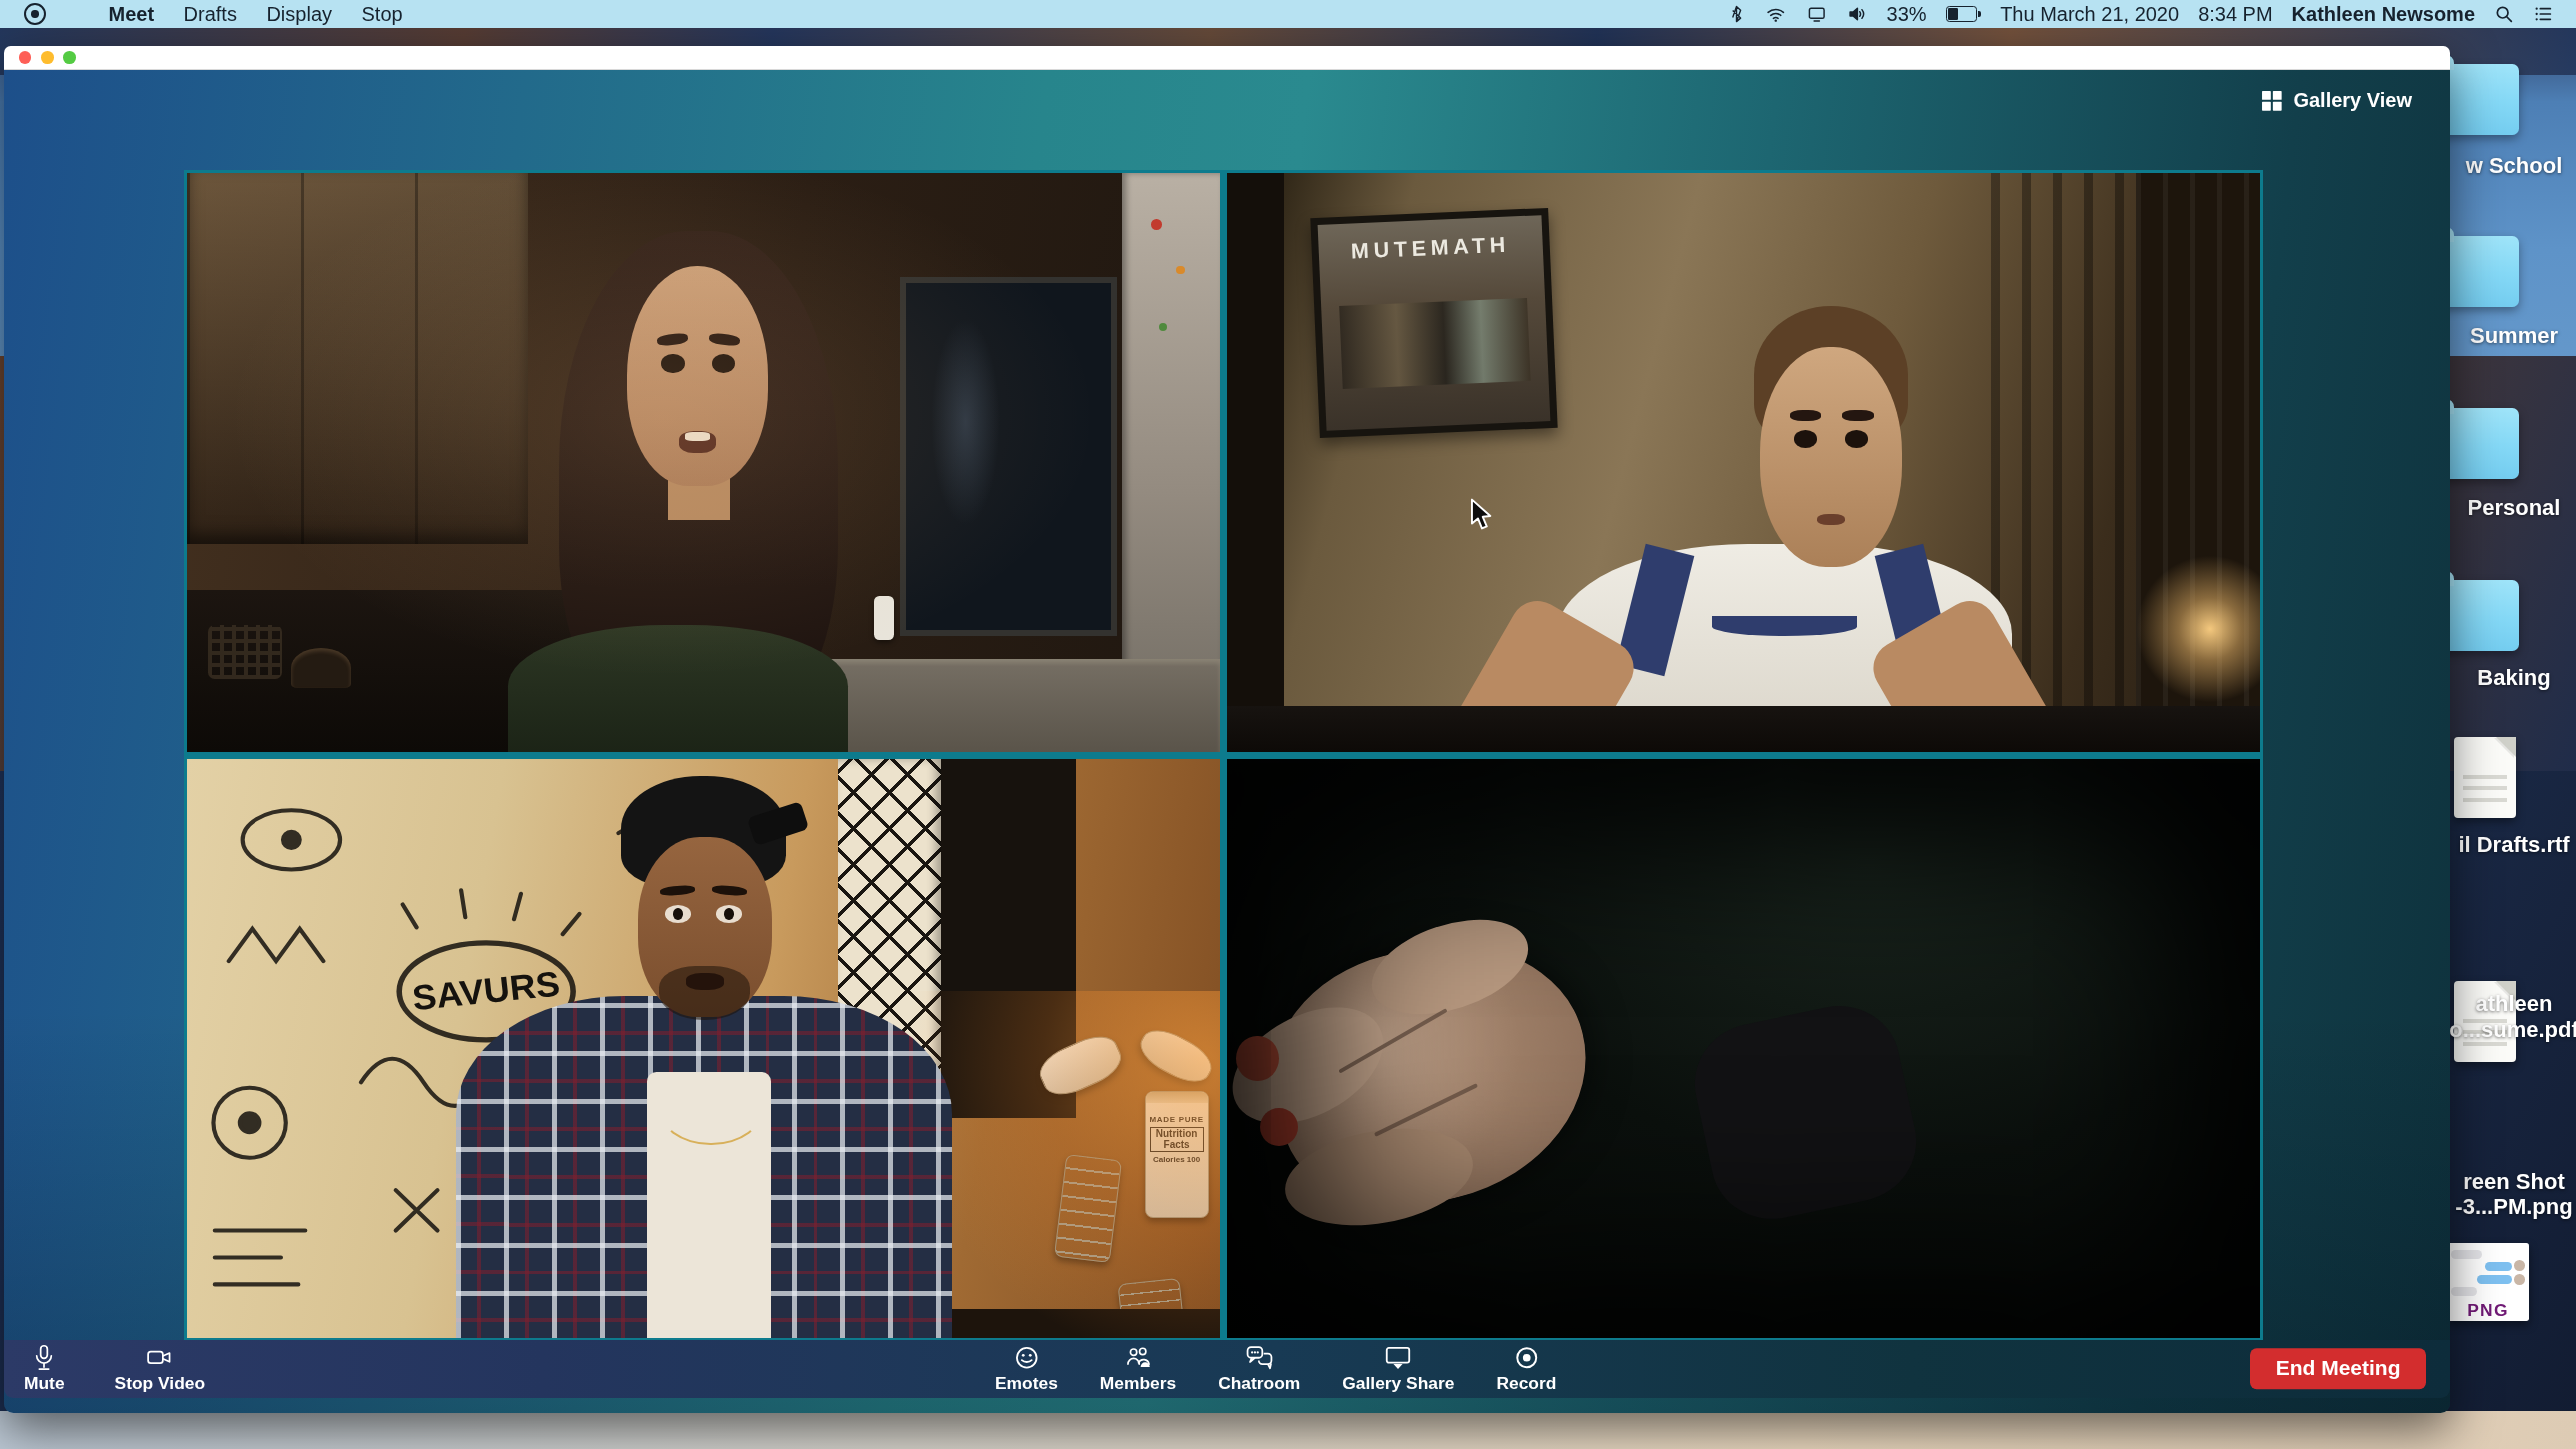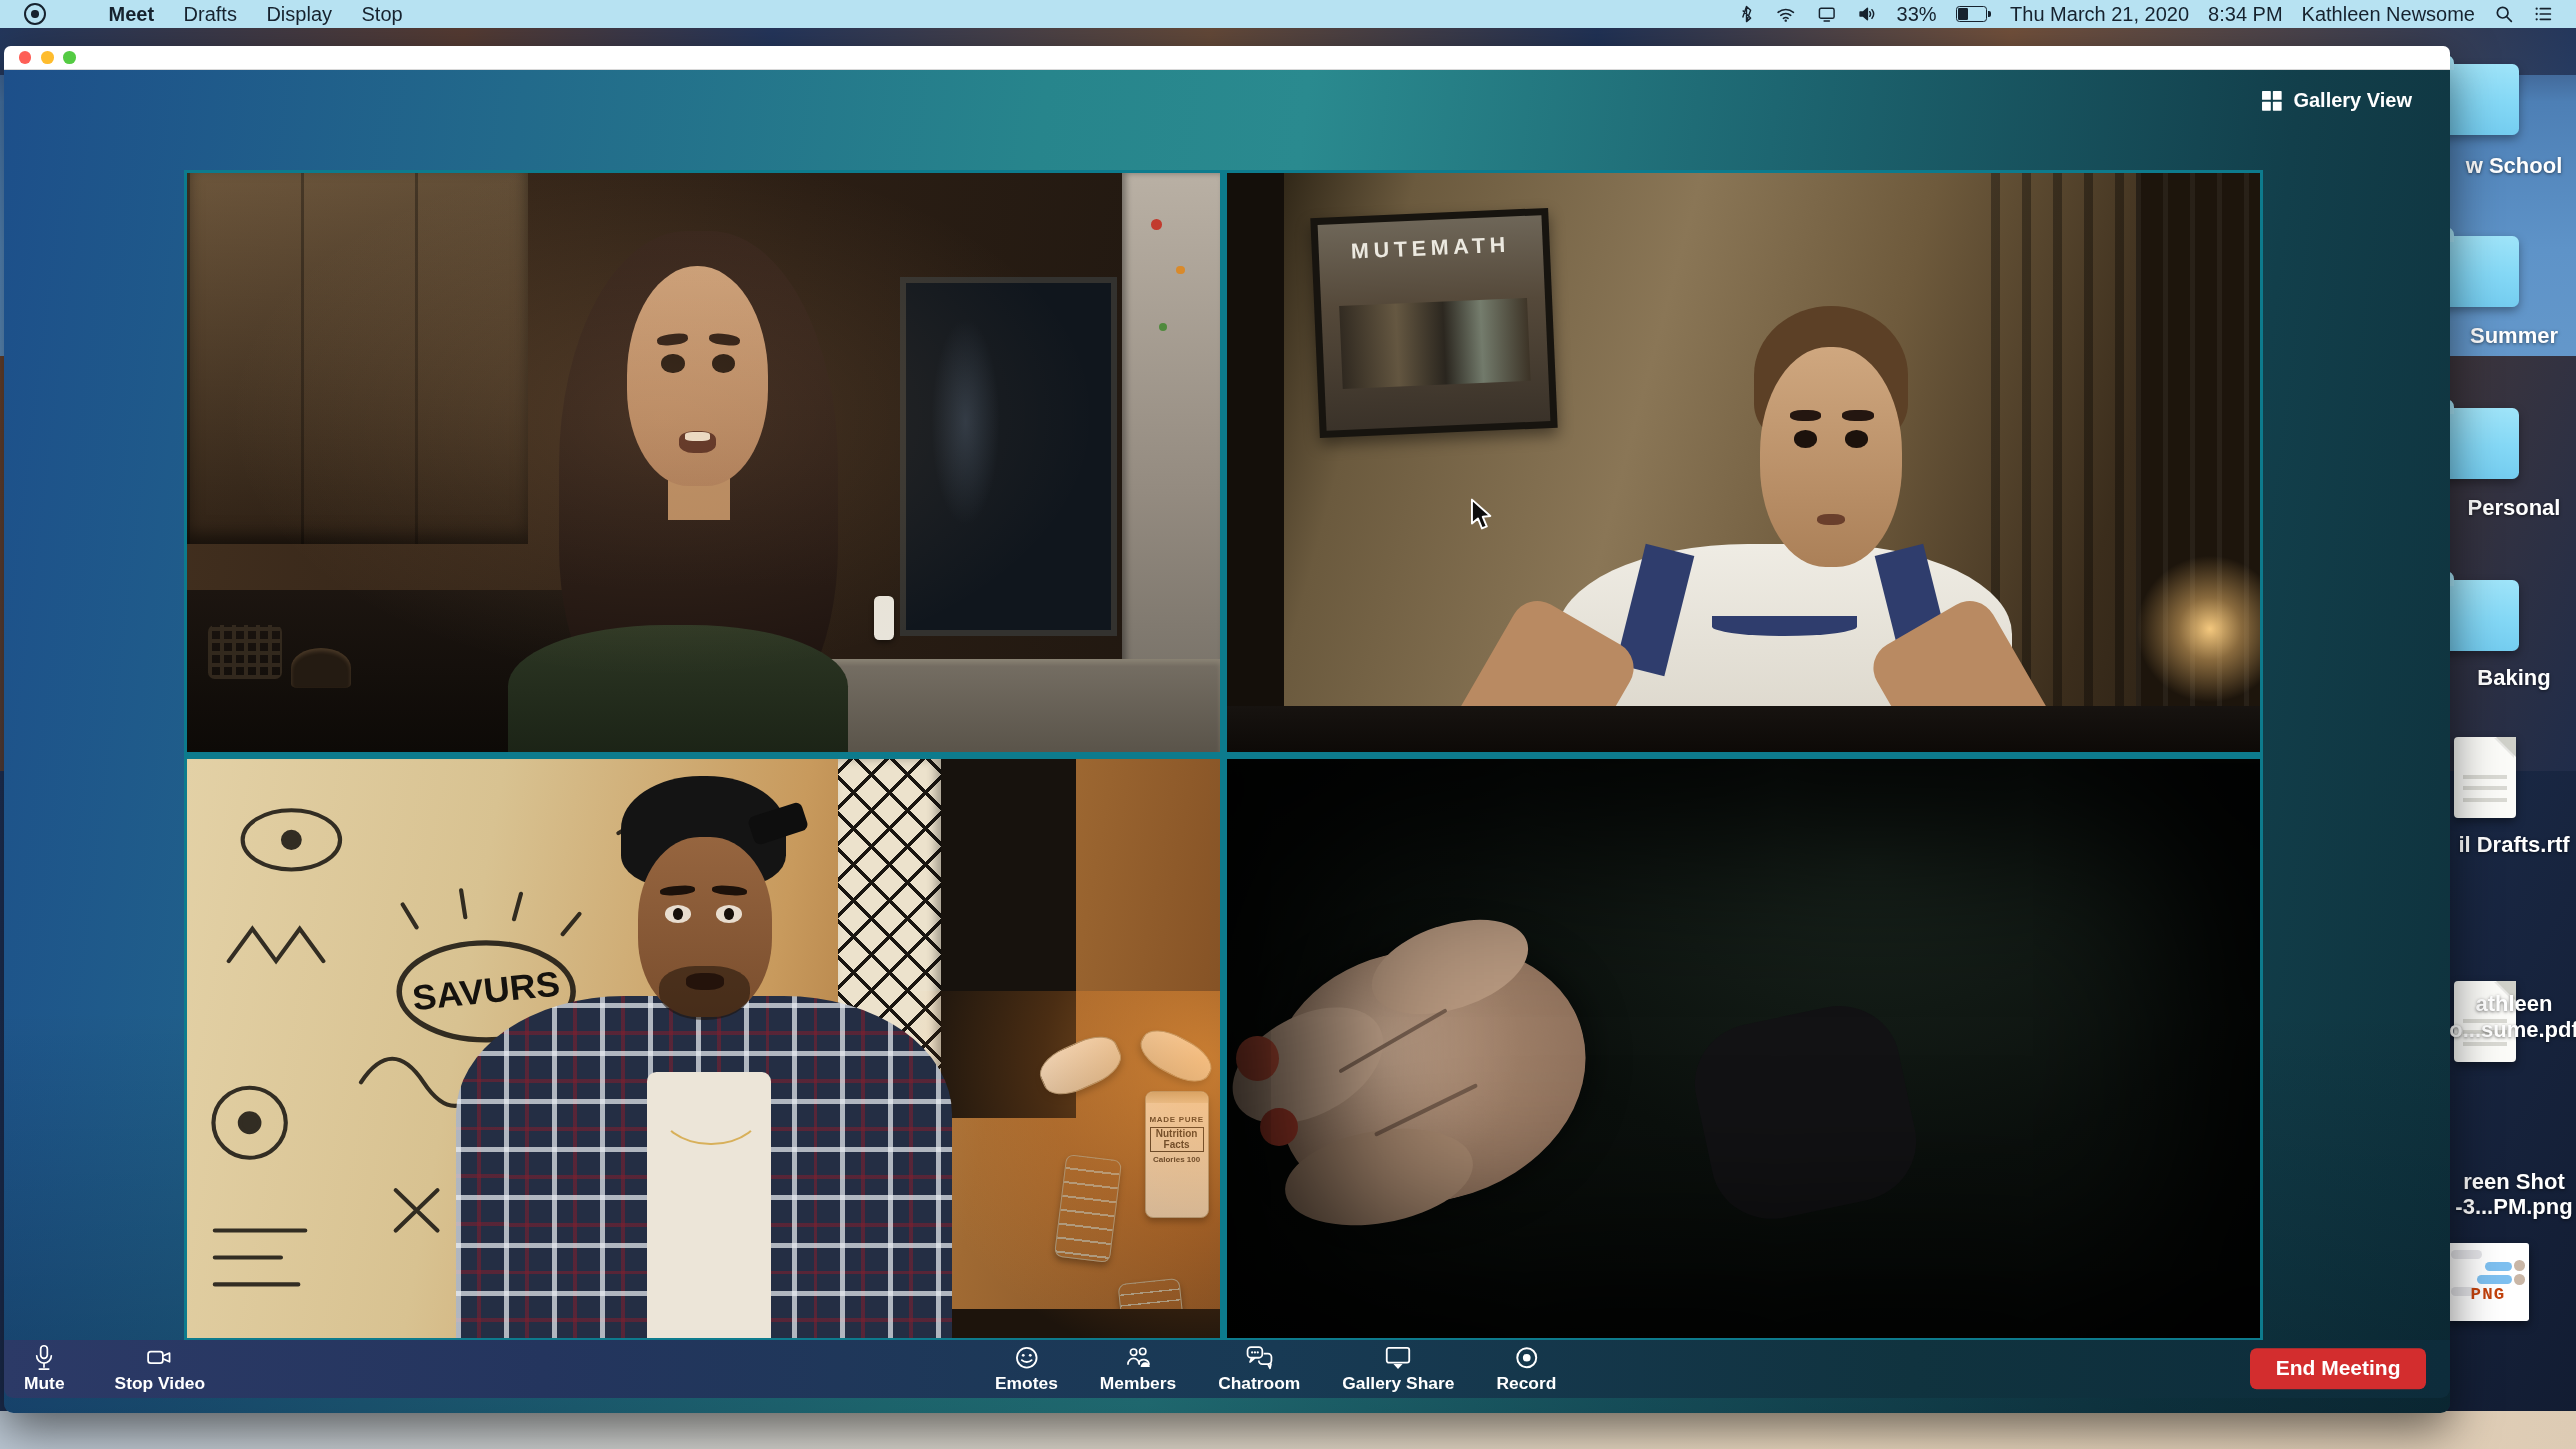--- a/index.html
+++ b/index.html
@@ -27,21 +27,21 @@
     display:flex;align-items:center;justify-content:center;}
   .mb-logo::after{content:"";width:7.4px;height:7.4px;background:#16222e;border-radius:50%;}
   .mb-item{cursor:default;}
   .mb-app{font-weight:bold;margin-left:33px;}
   .mb-right{margin-left:auto;display:flex;align-items:center;gap:19px;padding-right:23px;}
   .mb-right svg{display:block;}
   .battery{display:flex;align-items:center;}
   .batt-shell{width:29.5px;height:14.8px;border:1.7px solid #16222e;border-radius:3.4px;position:relative;}
   .batt-fill{position:absolute;left:1.3px;top:1.3px;bottom:1.3px;width:33%;background:#16222e;border-radius:1.3px;}
   .batt-nub{width:2.7px;height:6.7px;background:#16222e;border-radius:0 2px 2px 0;margin-left:1.3px;}
-  .mb-user{font-weight:normal;}
+  .mb-user{font-weight:bold;}
 
   
   .dicon{position:absolute;z-index:5;}
   .folder{width:109px;height:71px;border-radius:6.7px;
     background:linear-gradient(180deg,#9fe4f9 0%,#84d8f6 55%,#74cdf0 100%);
     box-shadow:0 4px 9.4px rgba(0,0,0,.35);}
   .folder::before{content:"";position:absolute;top:-8.7px;left:0;width:44px;height:14.8px;
     border-radius:5.4px 8px 0 0;background:#a9e7fa;}
   .doc{width:62px;height:81px;background:#fbfbf8;border-radius:4px;position:relative;
     box-shadow:0 4px 9.4px rgba(0,0,0,.4);}
@@ -49,22 +49,22 @@
     border-width:0 20px 20px 0;border-color:transparent #cfd0c9 transparent transparent;
     filter:drop-shadow(-1.3px 1.3px 0.7px rgba(0,0,0,.08));}
   .doc .lines{position:absolute;left:9.4px;right:9.4px;top:38px;height:32px;
     background:repeating-linear-gradient(180deg,#d9d9d3 0 4px,transparent 4px 11.4px);}
   .thumb{width:82px;height:78px;background:#ffffff;border-radius:2.7px;position:relative;
     box-shadow:0 4px 9.4px rgba(0,0,0,.45);overflow:hidden;}
   .bub{position:absolute;border-radius:6.7px;height:9.4px;}
   .bub.blue{background:#7ec0f0;}
   .bub.grey{background:#e4e4e8;}
   .bub-av{position:absolute;width:10.7px;height:10.7px;border-radius:50%;background:#c9b6a6;}
-  .png-mark{position:absolute;left:0;right:0;bottom:17px;text-align:center;
-    font-size:17.4px;font-weight:bold;color:#c2410c;letter-spacing:1.3px;font-family:Liberation Mono, monospace;}
+  .png-mark{position:absolute;left:0;right:0;bottom:0;text-align:center;
+    font-size:17.4px;font-weight:bold;color:#701a75;letter-spacing:1.3px;}
   .dlabel{position:absolute;width:134px;text-align:center;color:#fff;font-size:22px;
     font-weight:bold;white-space:nowrap;text-shadow:0 1.3px 3.4px rgba(0,0,0,.55);z-index:5;}
 
   
   .window{position:absolute;left:4px;top:46px;width:2446px;height:1367px;z-index:10;
     border-radius:6.7px 6.7px 9.4px 9.4px;box-shadow:0 16px 47px rgba(0,0,0,.55);overflow:hidden;}
   .titlebar{position:absolute;left:0;top:0;width:100%;height:23px;background:#ffffff;
     border-bottom:0.7px solid #d8d8d8;display:flex;align-items:center;}
   .lights{display:flex;gap:9.4px;padding-left:14.8px;}
   .light{width:12.7px;height:12.7px;border-radius:50%;}

